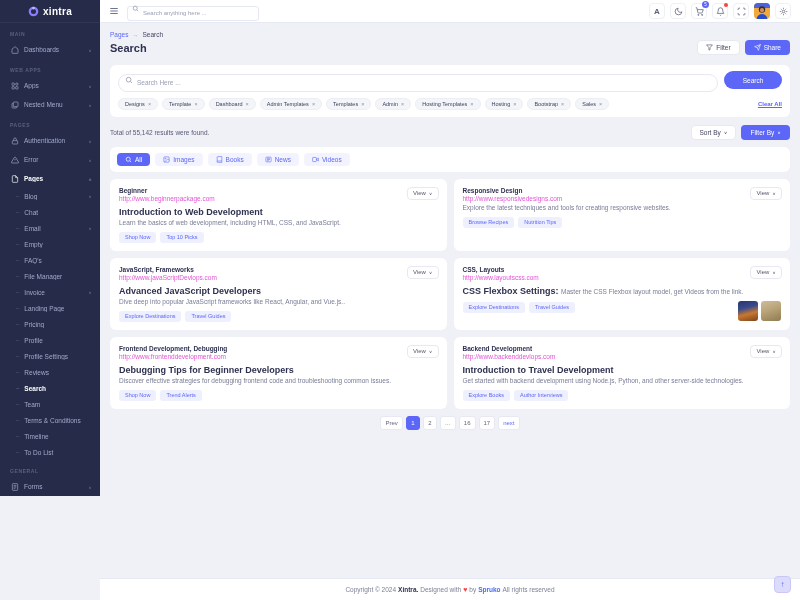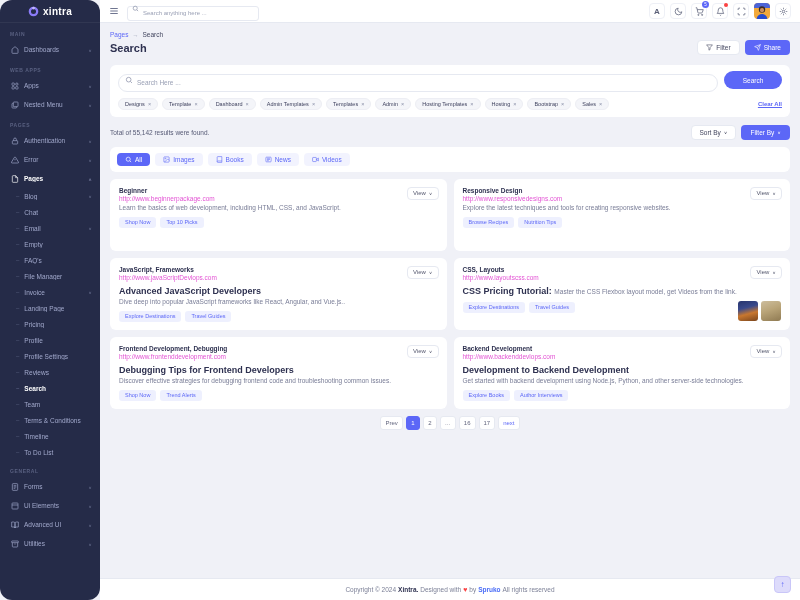--- a/index.html
+++ b/index.html
@@ -5,21 +5,21 @@
   :root{
     --primary:#5c67f7; --primary-soft:rgba(92,103,247,.1); --pink:#e354d4;
     --sidebar-bg:#252b48; --page-bg:#f0f1f7; --border:#e6e9f1;
     --dark:#2e3150; --muted:#787c96; --side-text:#a2a9cc; --white:#fff;
   }
   *{margin:0;padding:0;box-sizing:border-box;font-family:"Liberation Sans",sans-serif;}
   body{width:800px;height:600px;overflow:hidden;background:var(--page-bg);}
   .app{display:flex;width:800px;height:600px;}
 
   
-  .sidebar{width:100px;min-width:100px;height:600px;background:var(--sidebar-bg);color:var(--side-text);overflow:hidden;border-radius:12px;}
+  .sidebar{width:100px;min-width:100px;height:496px;background:var(--sidebar-bg);color:var(--side-text);overflow:hidden;}
   .logo-row{height:23px;display:flex;align-items:center;justify-content:center;gap:4px;border-bottom:1px solid rgba(255,255,255,.06);}
   .logo-row .brand-name{color:#fff;font-size:10px;font-weight:bold;letter-spacing:.3px;}
   .nav-section{font-size:5px;letter-spacing:.6px;color:#596080;font-weight:bold;padding:8px 10px 3px;}
   .nav-item{display:flex;align-items:center;gap:5px;padding:0 8px 0 10px;height:19px;font-size:6.5px;cursor:pointer;}
   .nav-item .nav-label{flex:1;white-space:nowrap;overflow:hidden;}
   .nav-item.active{color:#fff;font-weight:bold;}
   .nav-ico{display:inline-flex;width:9px;justify-content:center;}
   .chev{font-size:5px;color:#6d7494;transform:scaleY(.8);}
   .sub-item{display:flex;align-items:center;padding:0 8px 0 16px;height:16px;font-size:6.5px;cursor:pointer;white-space:nowrap;}
   .sub-item::before{content:"–";margin-right:5px;color:#5a6183;font-size:6px;}
@@ -503,20 +503,21 @@
               </span>
             <span>Videos</span>
           </span>
         </div>
 
         <div class="results-grid">
 
           <div class="card result-card">
             <div class="rc-cat">Beginner</div>
             <div class="rc-url">http://www.beginnerpackage.com</div>
+            <div class="rc-title">Introduction to Web Development</div>
             <div class="rc-desc">Learn the basics of web development, including HTML, CSS, and JavaScript.</div>
             <div class="rc-badges">
               <span class="rc-badge">Shop Now</span>
               <span class="rc-badge">Top 10 Picks</span>
             </div>
             <span class="view-btn">
                 <span>View</span>
                 <span class="caret">∨</span>
               </span>
           </div>
@@ -547,56 +548,56 @@
             <span class="view-btn">
                 <span>View</span>
                 <span class="caret">∨</span>
               </span>
           </div>
 
           <div class="card result-card">
             <div class="rc-cat">CSS, Layouts</div>
             <div class="rc-url">http://www.layoutscss.com</div>
             <div class="rc-title rc-inline">
-              <span>CSS Pricing Tutorial:</span>
+              <span>CSS Flexbox Settings:</span>
               <span class="rc-desc-inline">Master the CSS Flexbox layout model, get Videos from the link.</span>
             </div>
             <div class="rc-badges">
               <span class="rc-badge">Explore Destinations</span>
               <span class="rc-badge">Travel Guides</span>
             </div>
             <div class="thumbs">
               <span class="thumb thumb1"></span>
               <span class="thumb thumb2"></span>
             </div>
             <span class="view-btn">
                 <span>View</span>
                 <span class="caret">∨</span>
               </span>
           </div>
 
           <div class="card result-card">
             <div class="rc-cat">Frontend Development, Debugging</div>
             <div class="rc-url">http://www.frontenddevelopment.com</div>
-            <div class="rc-title">Debugging Tips for Frontend Developers</div>
+            <div class="rc-title">Debugging Tips for Beginner Developers</div>
             <div class="rc-desc">Discover effective strategies for debugging frontend code and troubleshooting common issues.</div>
             <div class="rc-badges">
               <span class="rc-badge">Shop Now</span>
               <span class="rc-badge">Trend Alerts</span>
             </div>
             <span class="view-btn">
                 <span>View</span>
                 <span class="caret">∨</span>
               </span>
           </div>
 
           <div class="card result-card">
             <div class="rc-cat">Backend Development</div>
             <div class="rc-url">http://www.backenddevlops.com</div>
-            <div class="rc-title">Development to Backend Development</div>
+            <div class="rc-title">Introduction to Travel Development</div>
             <div class="rc-desc">Get started with backend development using Node.js, Python, and other server-side technologies.</div>
             <div class="rc-badges">
               <span class="rc-badge">Explore Books</span>
               <span class="rc-badge">Author Interviews</span>
             </div>
             <span class="view-btn">
                 <span>View</span>
                 <span class="caret">∨</span>
               </span>
           </div>

